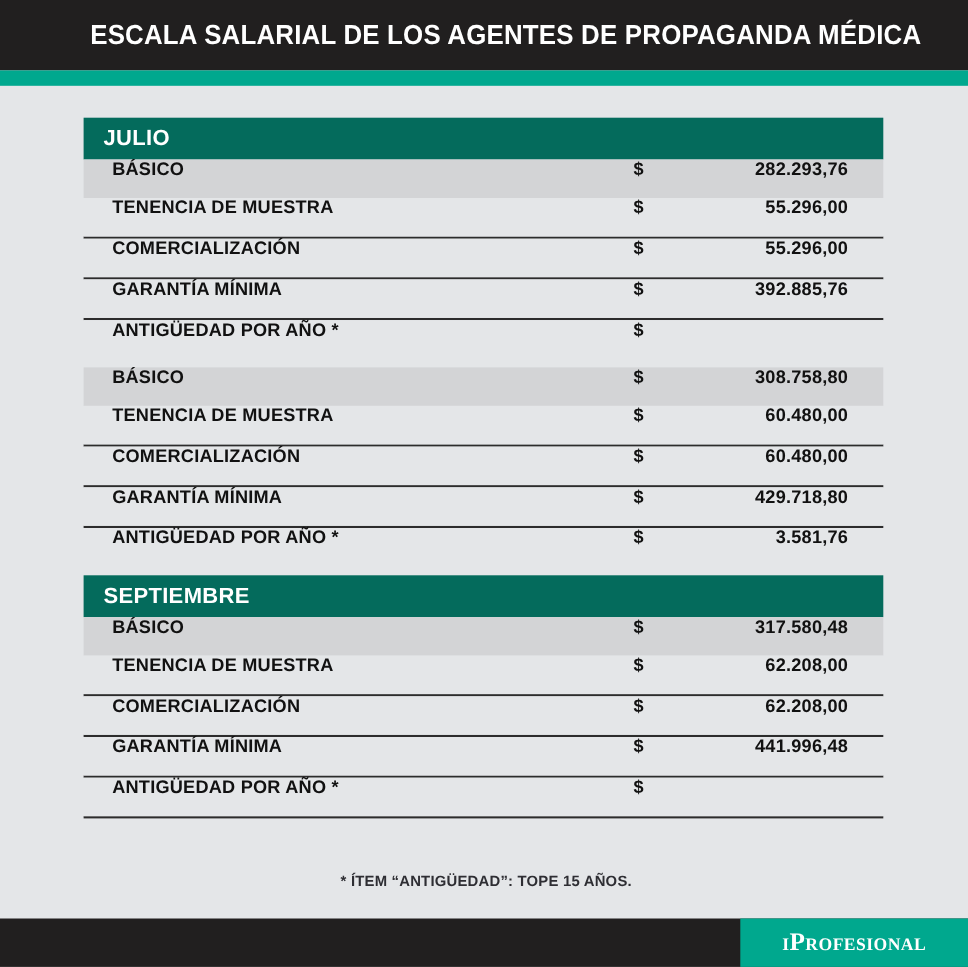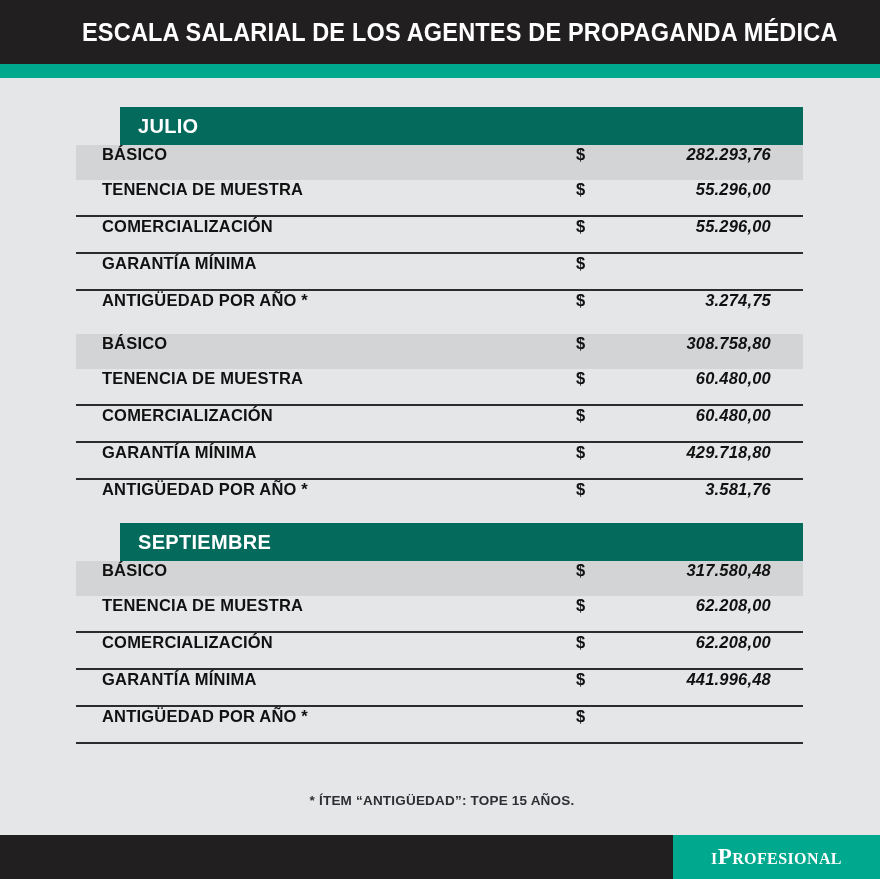--- a/index.html
+++ b/index.html
@@ -65,21 +65,20 @@
     height: 38px;
     line-height: 38px;
     background: #046b5c;
     color: #ffffff;
     font-family: "Liberation Sans Narrow", "Liberation Sans", sans-serif;
     font-size: 20px;
     font-weight: bold;
     padding-left: 18px;
     box-sizing: border-box;
     letter-spacing: 0.3px;
-    margin-left: 44px;
   }
   .section-gap {
     height: 8px;
     background: #e4e6e8;
   }
   .row {
     position: relative;
     height: 35px;
     display: flex;
     align-items: flex-start;
@@ -110,21 +109,20 @@
   }
   .row .amount .cur {
     width: 30px;
     flex: 0 0 30px;
     text-align: left;
   }
   .row .amount .num {
     flex: 1 1 auto;
     text-align: right;
     letter-spacing: 0.2px;
-    font-style: italic;
   }
   .rule {
     height: 2px;
     background: #2c2c2c;
     width: 100%;
   }
 
   
   .footnote {
     position: absolute;
@@ -206,28 +204,28 @@
           <span class="amount">
             <span class="cur">$</span>
             <span class="num">55.296,00</span>
           </span>
         </div>
         <div class="rule"></div>
         <div class="row">
           <span class="label">GARANTÍA MÍNIMA</span>
           <span class="amount">
             <span class="cur">$</span>
+            <span class="num">392.885,76</span>
           </span>
         </div>
         <div class="rule"></div>
         <div class="row">
           <span class="label">ANTIGÜEDAD POR AÑO *</span>
           <span class="amount">
             <span class="cur">$</span>
-            <span class="num">3.274,75</span>
           </span>
         </div>
       </div>
       <div class="section-gap"></div>
       <div class="section">
         <div class="row highlight">
           <span class="label">BÁSICO</span>
           <span class="amount">
             <span class="cur">$</span>
             <span class="num">308.758,80</span>

